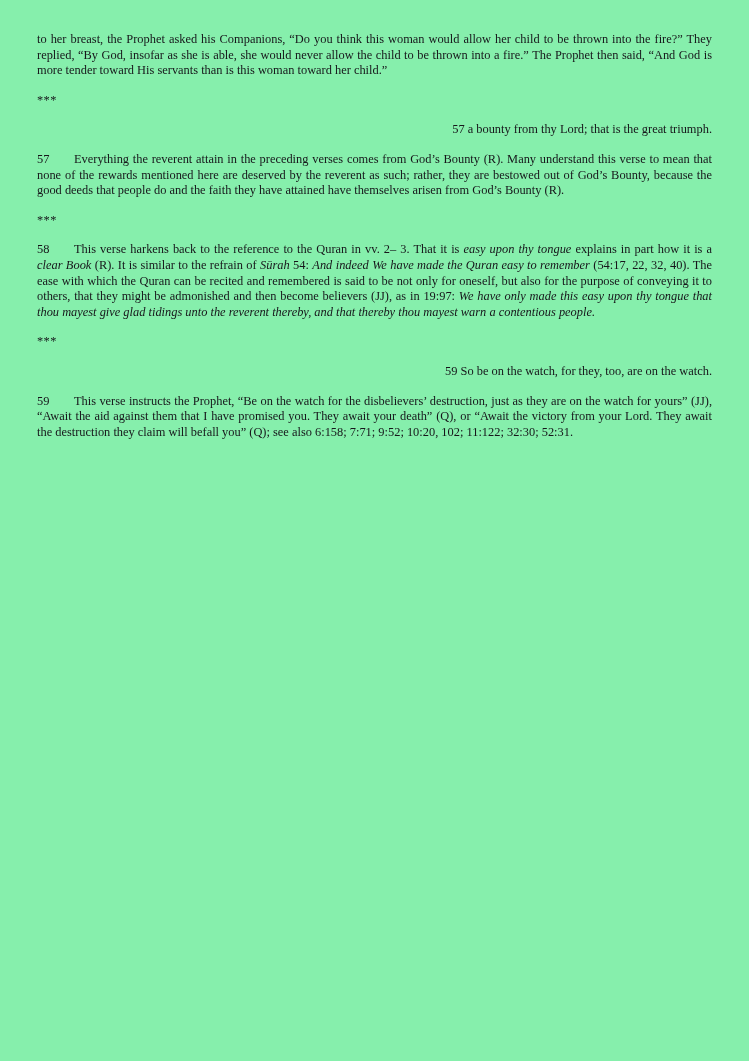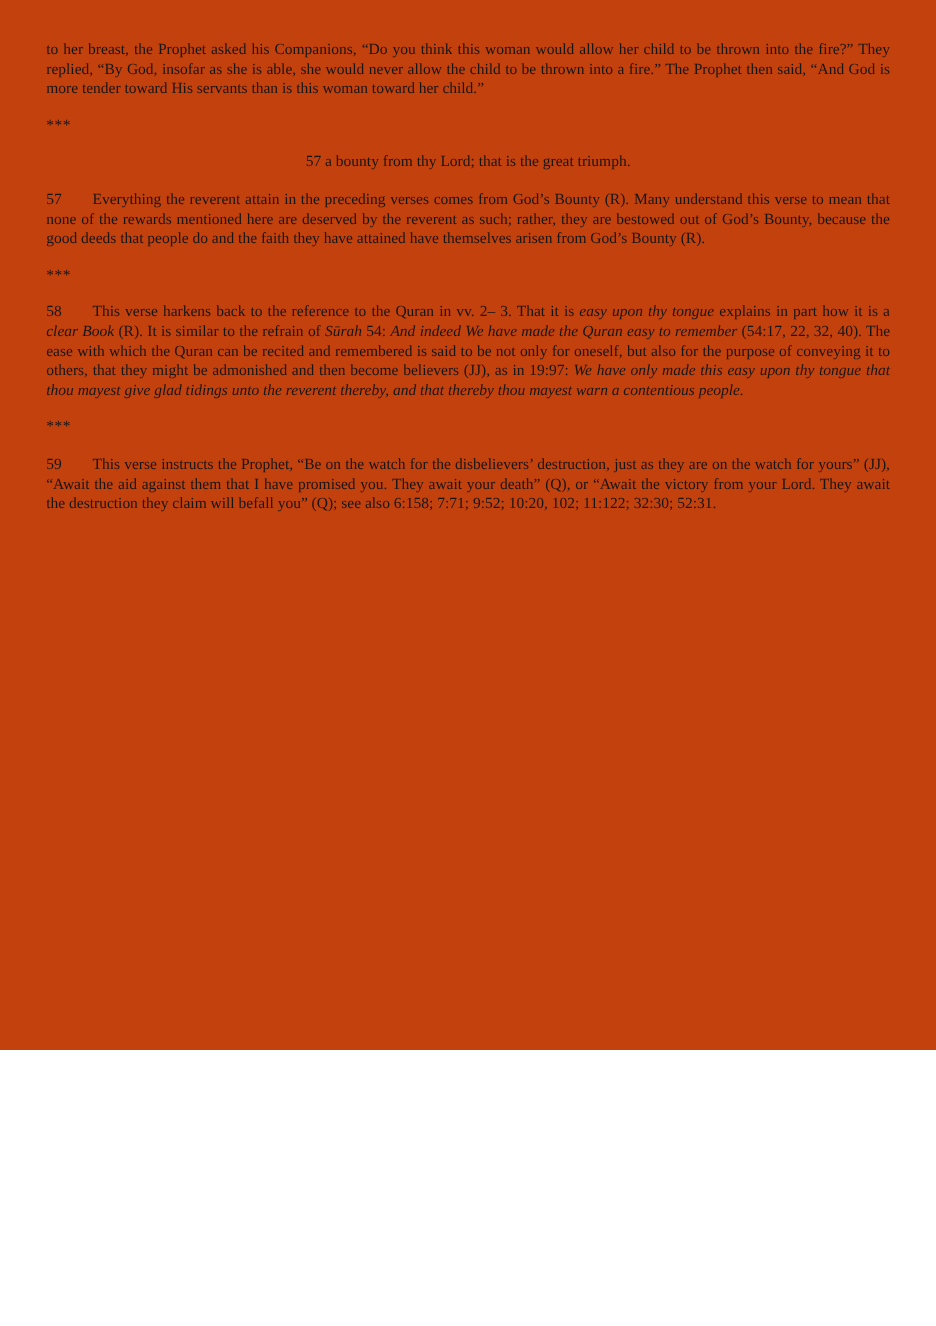--- a/index.html
+++ b/index.html
@@ -4,22 +4,22 @@
 <style>
   html, body {
     margin: 0;
     padding: 0;
     background: #ffffff;
   }
 
   .page {
     position: relative;
     width: 749px;
-    height: 840px;
-    background: #c2410c;
+    height: 1061px;
+    background: #86efac;
     margin: 0 auto;
     overflow: hidden;
     font-family: "Liberation Serif", "DejaVu Serif", serif;
     color: #16161a;
     -webkit-font-smoothing: antialiased;
   }
 
   .content {
     position: absolute;
     left: 37px;
@@ -38,21 +38,21 @@
   }
 
   
   .block-prose {
     margin-bottom: 14px;
   }
 
   
   .block-verse {
     margin-bottom: 14px;
-    text-align: center;
+    text-align: right;
   }
 
   
   .block-commentary {
     margin-bottom: 14px;
   }
 
   .cnum {
     display: inline-block;
     min-width: 37px;
@@ -78,16 +78,17 @@
 
 <div class="page">
   <div class="content" id="content-root">
       <p class="para block-prose"><span>to her breast, the Prophet asked his Companions, “Do you think this woman would allow her child to be thrown into the fire?” They replied, “By God, insofar as she is able, she would never allow the child to be thrown into a fire.” The Prophet then said, “And God is more tender toward His servants than is this woman toward her child.”</span></p>
       <p class="para block-sep">***</p>
       <p class="para block-verse"><span>57 a bounty from thy Lord; that is the great triumph.</span></p>
       <p class="para block-commentary"><span class="cnum">57</span><span>Everything the reverent attain in the preceding verses comes from God’s Bounty (R). Many understand this verse to mean that none of the rewards mentioned here are deserved by the reverent as such; rather, they are bestowed out of God’s Bounty, because the good deeds that people do and the faith they have attained have themselves arisen from God’s Bounty (R).</span></p>
       <p class="para block-sep">***</p>
       <p class="para block-commentary"><span class="cnum">58</span><span>This verse harkens back to the reference to the Quran in vv. 2– 3. That it is </span><i>easy upon thy tongue</i><span> explains in part how it is a </span><i>clear Book</i><span> (R). It is similar to the refrain of </span><i>Sūrah</i><span> 54: </span><i>And indeed We have made the Quran easy to remember</i><span> (54:17, 22, 32, 40). The ease with which the Quran can be recited and remembered is said to be not only for oneself, but also for the purpose of conveying it to others, that they might be admonished and then become believers (JJ), as in 19:97: </span><i>We have only made this easy upon thy tongue that thou mayest give glad tidings unto the reverent thereby, and that thereby thou mayest warn a contentious people.</i></p>
       <p class="para block-sep">***</p>
+      <p class="para block-verse"><span>59 So be on the watch, for they, too, are on the watch.</span></p>
       <p class="para block-commentary"><span class="cnum">59</span><span>This verse instructs the Prophet, “Be on the watch for the disbelievers’ destruction, just as they are on the watch for yours” (JJ), “Await the aid against them that I have promised you. They await your death” (Q), or “Await the victory from your Lord. They await the destruction they claim will befall you” (Q); see also 6:158; 7:71; 9:52; 10:20, 102; 11:122; 32:30; 52:31.</span></p>
     </div>
   <div class="spacer-tail"></div>
 </div>
 
 </body></html>

